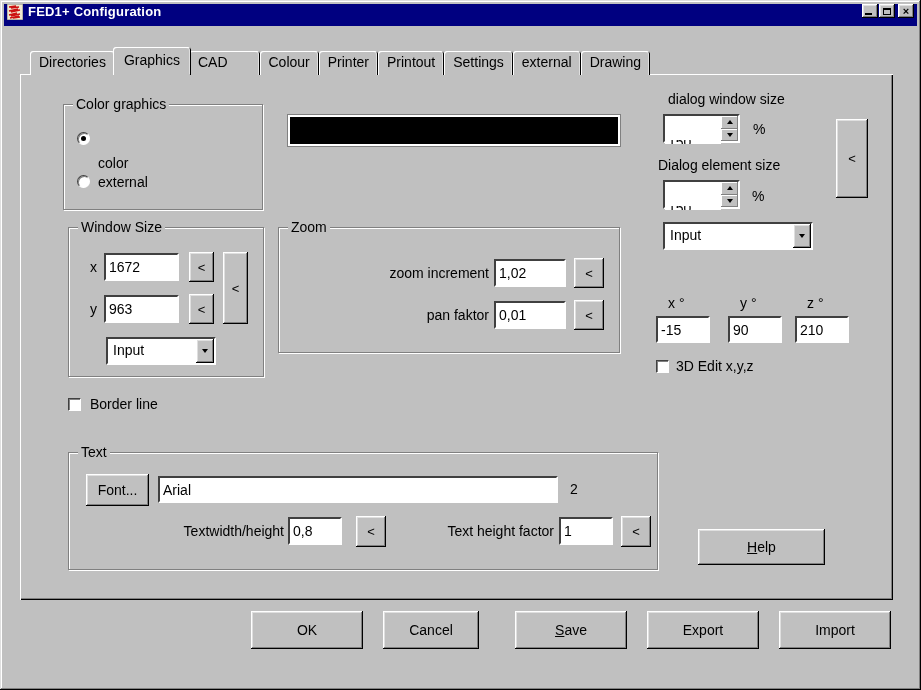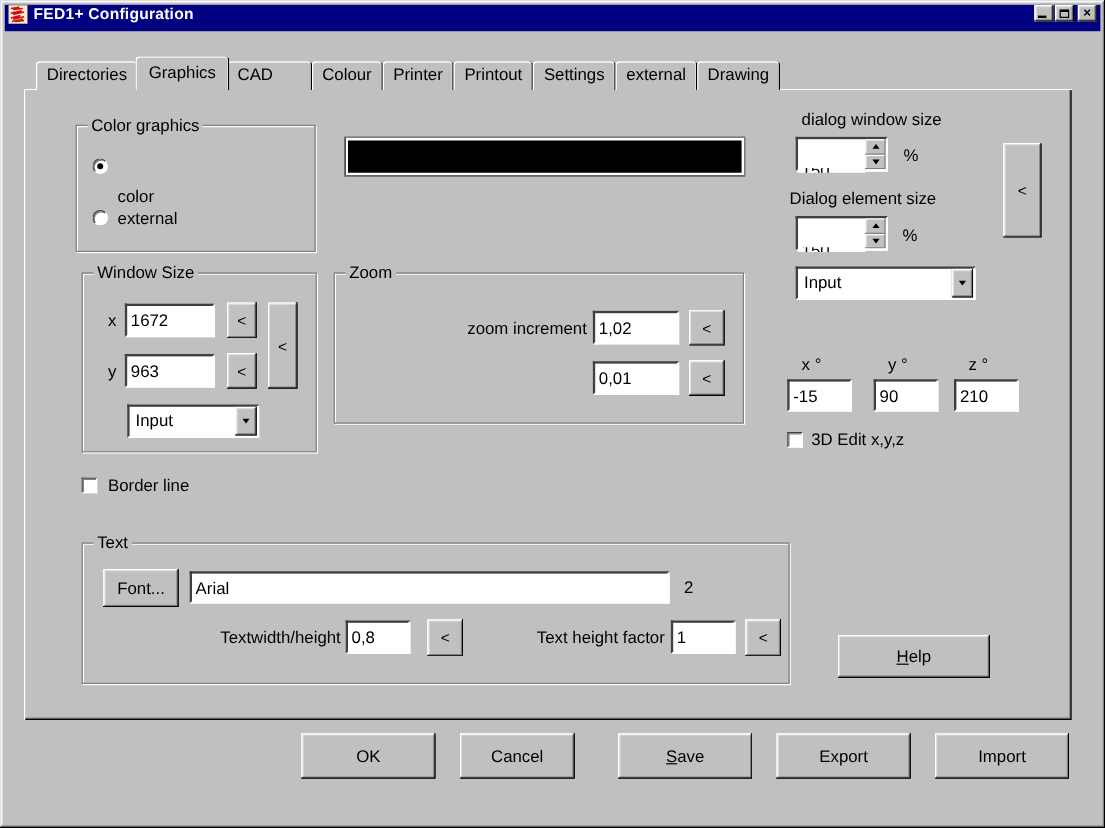--- a/index.html
+++ b/index.html
@@ -215,20 +215,21 @@
       </div>
     </div>
 
     <div class="group" style="left:258px; top:153px; width:342px; height:126px;">
       <span class="legend">Zoom</span>
       <span class="lbl right" style="left:10px; top:37px; width:200px;">zoom increment</span>
       <input class="sunken" style="left: 215px; top: 31px; width: 72px; height: 28px;" value="1,02">
       <button class="btn chev" style="left:295px; top:30px; width:30px; height:30px;">
           <span>&lt;</span>
         </button>
+      <span class="lbl right" style="left:10px; top:79px; width:200px;">pan faktor</span>
       <input class="sunken" style="left: 215px; top: 73px; width: 72px; height: 28px;" value="0,01">
       <button class="btn chev" style="left:295px; top:72px; width:30px; height:30px;">
           <span>&lt;</span>
         </button>
     </div>
 
     <span class="lbl" style="left:648px; top:221px;">x °</span>
     <span class="lbl" style="left:720px; top:221px;">y °</span>
     <span class="lbl" style="left:787px; top:221px;">z °</span>
     <input class="sunken" style="left: 636px; top: 242px; width: 54px; height: 27px;" value="-15">

